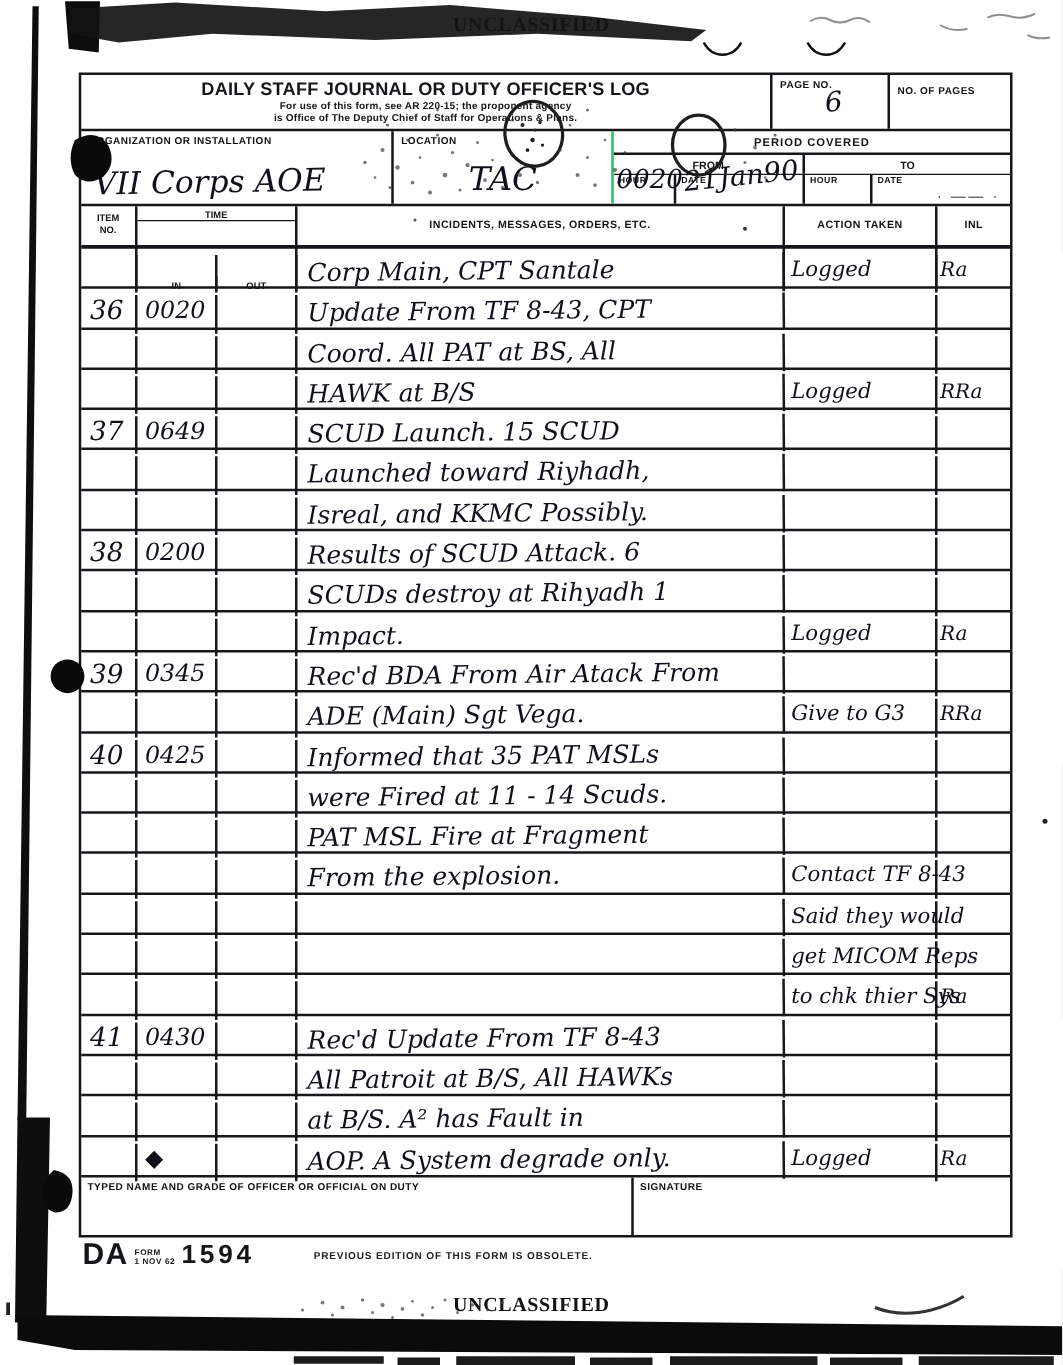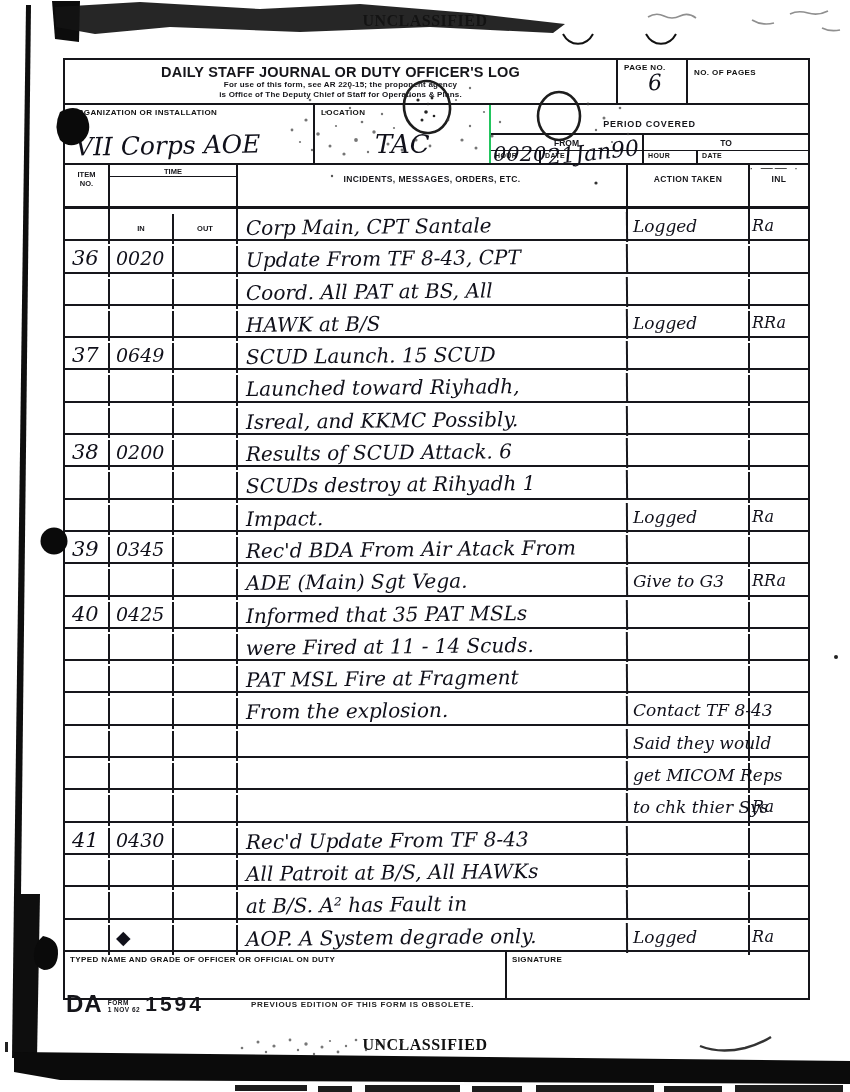--- a/index.html
+++ b/index.html
@@ -13,45 +13,45 @@
   
   .form{position:absolute;left:63px;top:58px;width:747px;box-sizing:border-box;
         border:2.5px solid #15151a;background:transparent;}
   .lbl{font-size:8px;font-weight:bold;letter-spacing:.4px;color:#111;}
   .hw{font-family:"DejaVu Serif",serif;font-style:italic;color:#10101a;}
 
   .r1{display:flex;height:45px;border-bottom:2px solid #15151a;box-sizing:border-box;}
   .title-cell{width:553px;border-right:2px solid #15151a;text-align:center;padding-top:4px;box-sizing:border-box;}
   .form-title{font-size:14.5px;font-weight:bold;letter-spacing:.2px;}
   .form-sub{font-size:8px;font-weight:bold;line-height:9.5px;letter-spacing:.2px;}
-  .pageno-cell{width:70px;border-right:2px solid #15151a;box-sizing:border-box;padding:3px 0 0 6px;}
+  .pageno-cell{width:94px;border-right:2px solid #15151a;box-sizing:border-box;padding:3px 0 0 6px;}
   .pages-cell{flex:1;padding:8px 0 0 6px;box-sizing:border-box;}
   .pageno-val{font-size:22px;text-align:center;margin-top:-2px;transform:rotate(-4deg);}
 
   .r2{display:flex;height:60px;border-bottom:2px solid #15151a;box-sizing:border-box;}
   .org-cell{width:250px;border-right:2px solid #15151a;box-sizing:border-box;padding:3px 0 0 6px;position:relative;}
   .loc-cell{width:176px;border-right:2px solid #22c55e;box-sizing:border-box;padding:3px 0 0 6px;position:relative;}
   .org-val{position:absolute;left:10px;top:26px;font-size:25px;white-space:nowrap;transform:rotate(-1deg);}
   .loc-val{position:absolute;left:60px;top:24px;font-size:26px;}
   .period-block{flex:1;display:flex;flex-direction:column;}
-  .period-lbl{height:30px;border-bottom:2px solid #15151a;box-sizing:border-box;text-align:center;
-              font-size:9px;font-weight:bold;letter-spacing:.8px;padding-top:14px;}
+  .period-lbl{height:19px;border-bottom:2px solid #15151a;box-sizing:border-box;text-align:center;
+              font-size:9px;font-weight:bold;letter-spacing:.8px;padding-top:4px;}
   .fromto{display:flex;height:16px;border-bottom:1.5px solid #15151a;box-sizing:border-box;}
   .fromto .fc{width:153px;border-right:2px solid #15151a;box-sizing:border-box;text-align:center;font-size:8.5px;font-weight:bold;padding-top:3px;}
   .fromto .tc{flex:1;text-align:center;font-size:8.5px;font-weight:bold;padding-top:3px;}
   .hd-row{display:flex;flex:1;}
   .hd-row .hc{box-sizing:border-box;border-right:2px solid #15151a;padding:1px 0 0 4px;position:relative;overflow:visible;}
   .hd-row .hc:last-child{border-right:none;}
   .hc.h1{width:50px;} .hc.d1{width:103px;} .hc.h2{width:54px;} .hc.d2{flex:1;}
   .hc .lbl{font-size:7px;}
   .hd-val{position:absolute;left:2px;top:-9px;font-size:21px;white-space:nowrap;}
   .hc.d1 .hd-val{font-size:22px;transform:rotate(-6deg);left:6px;top:-11px;}
   .to-dash{position:absolute;right:8px;top:10px;font-size:12px;letter-spacing:2px;color:#333;}
 
-  .r3{display:grid;grid-template-columns:45px 128px 390px 122px auto;height:44px;
+  .r3{display:grid;grid-template-columns:45px 128px 390px 122px auto;height:34px;
       border-bottom:3px solid #15151a;box-sizing:border-box;}
   .r3>div{border-right:2px solid #15151a;box-sizing:border-box;}
   .r3>div:last-child{border-right:none;}
   .hitem{text-align:center;font-size:7.5px;font-weight:bold;line-height:9px;padding-top:5px;}
   .time-group{display:flex;flex-direction:column;gap:44px;}
   .time-top{height:12px;border-bottom:1.5px solid #15151a;text-align:center;font-size:7.5px;font-weight:bold;box-sizing:border-box;padding-top:2px;}
   .time-sub{display:flex;flex:1;}
   .time-sub .tin{width:64px;border-right:2px solid #15151a;box-sizing:border-box;text-align:center;font-size:7.5px;font-weight:bold;padding-top:3px;}
   .time-sub .tout{flex:1;text-align:center;font-size:7.5px;font-weight:bold;padding-top:3px;}
   .hinc,.hact,.hinl{text-align:center;font-size:8.5px;font-weight:bold;letter-spacing:.4px;padding-top:9px;}

